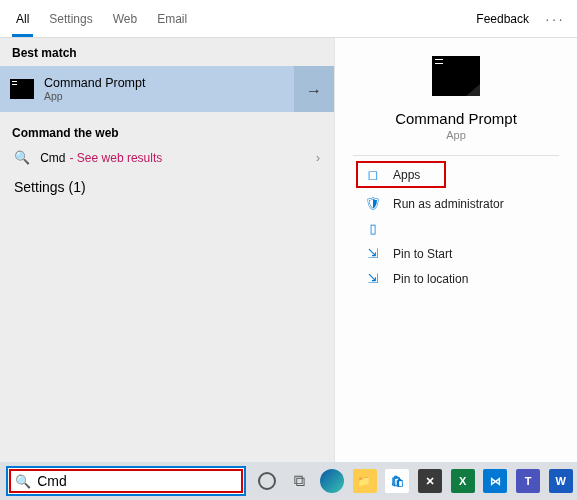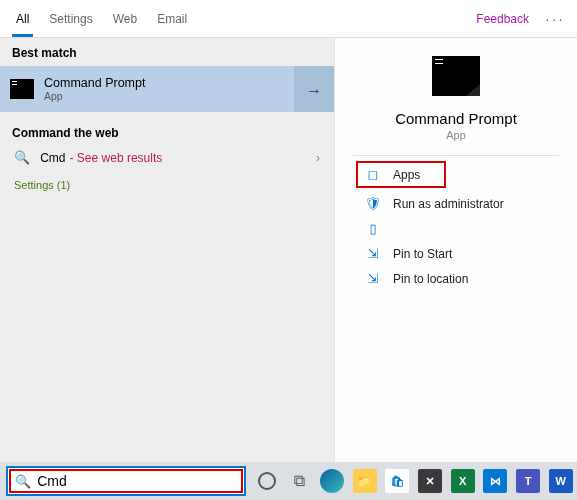--- a/index.html
+++ b/index.html
@@ -5,21 +5,21 @@
   * { box-sizing: border-box; margin: 0; padding: 0; font-family: "Segoe UI", Arial, sans-serif; }
   body { width: 577px; height: 500px; background: #f0f0f0; overflow: hidden; position: relative; }
 
   
   .tabs { display: flex; align-items: center; height: 38px; background: #fff; border-bottom: 1px solid #ddd; padding: 0 6px; justify-content: center; }
   .tab { font-size: 12px; color: #666; padding: 0 10px; height: 100%; display: flex; align-items: center; cursor: pointer; position: relative; }
   .tab.active { color: #000; }
   .tab.active::after { content: ""; position: absolute; left: 6px; right: 6px; bottom: 0; height: 3px; background: #0078d4; }
   .tab .chev { margin-left: 3px; font-size: 9px; }
   .tabs-spacer { flex: 1; }
-  .feedback { font-size: 12px; color: #a21caf; margin-right: 10px; cursor: pointer; }
+  .feedback { font-size: 12px; color: #000000; margin-right: 10px; cursor: pointer; }
   .more-dots { font-size: 14px; color: #666; letter-spacing: 2px; cursor: pointer; padding: 0 6px; }
 
   .content { display: flex; height: 424px; }
   .left { width: 334px; background: #ededed; display: flex; flex-direction: column; }
   .right { flex: 1; background: #fdfdfd; position: relative; border-left: 1px solid #e5e5e5; }
 
   .section-label { font-size: 12px; font-weight: 600; padding: 8px 12px 4px; color: #000; }
 
   .bestmatch { display: flex; align-items: center; background: #b8cfe7; height: 46px; margin: 2px 0 6px; position: relative; }
   .bm-main { display: flex; align-items: center; flex: 1; padding-left: 10px; }
@@ -28,21 +28,21 @@
   .bm-text .title { font-size: 12.5px; color: #000; }
   .bm-text .sub { font-size: 10.5px; color: #555; }
   .bm-arrow { width: 40px; height: 100%; background: #a6bfd9; display: flex; align-items: center; justify-content: center; font-size: 16px; color: #333; }
 
   .webrow { display: flex; align-items: center; padding: 6px 14px; font-size: 12px; cursor: pointer; }
   .webrow .wicon { margin-right: 10px; font-size: 13px; color: #333; }
   .webrow .wtext { color: #000; }
   .webrow .wsub { color: #be185d; margin-left: 4px; }
   .webrow .wchev { margin-left: auto; color: #888; font-size: 12px; }
 
-  .settings-label { font-size: 11px; padding: 8px 14px; color: #4d7c0f; }
+  .settings-label { font-size: 14px; padding: 8px 14px; color: #000000; }
 
   
   .preview { display: flex; flex-direction: column; align-items: center; padding-top: 18px; }
   .preview-icon { width: 48px; height: 40px; background: #000; position: relative; }
   .preview-icon::after { content:""; position:absolute; left:3px; top:3px; width:8px; height:1px; background:#fff; box-shadow:0 4px 0 #fff; }
   .preview-icon::before { content:""; position:absolute; right:0; bottom:0; border-left:14px solid transparent; border-bottom:12px solid #222; }
   .preview-title { font-size: 15px; margin-top: 14px; color: #000; }
   .preview-sub { font-size: 11px; color: #888; margin-top: 2px; }
 
   .divider { height: 1px; background: #e0e0e0; margin: 14px 18px 6px; width: calc(100% - 36px); }

